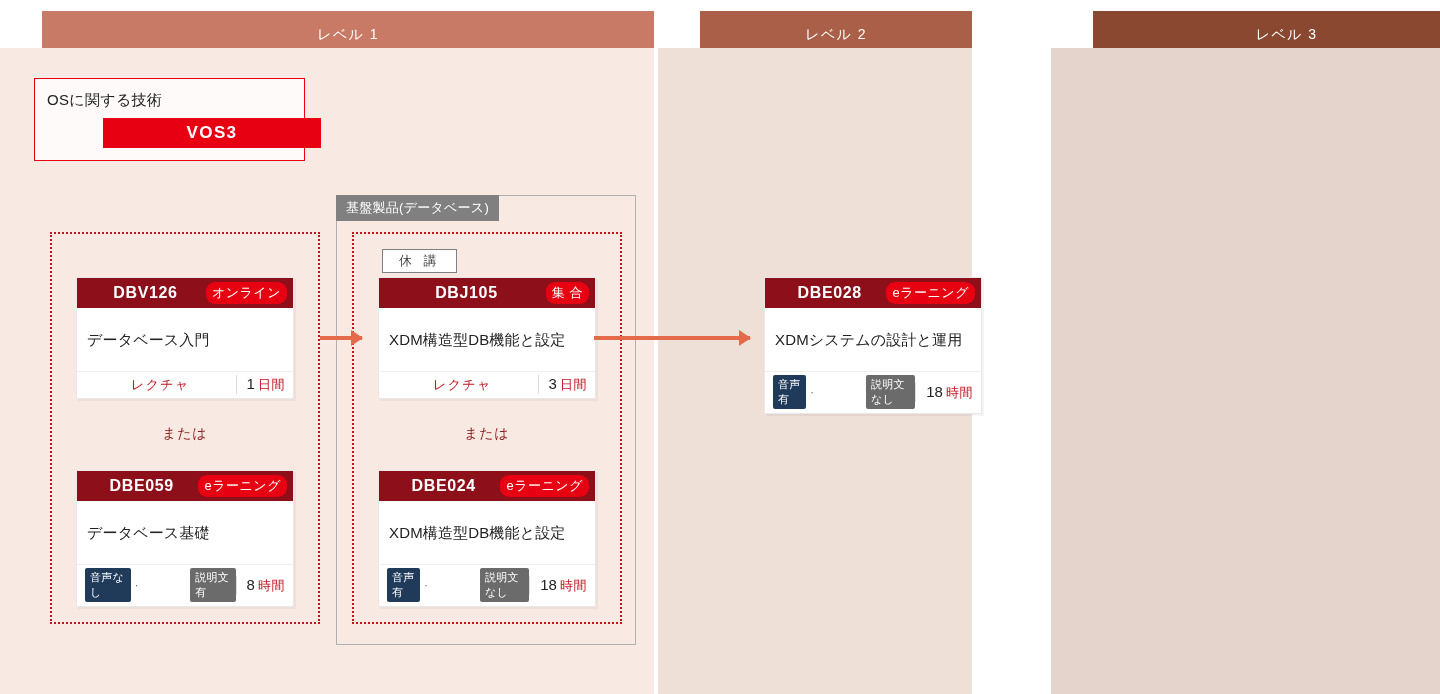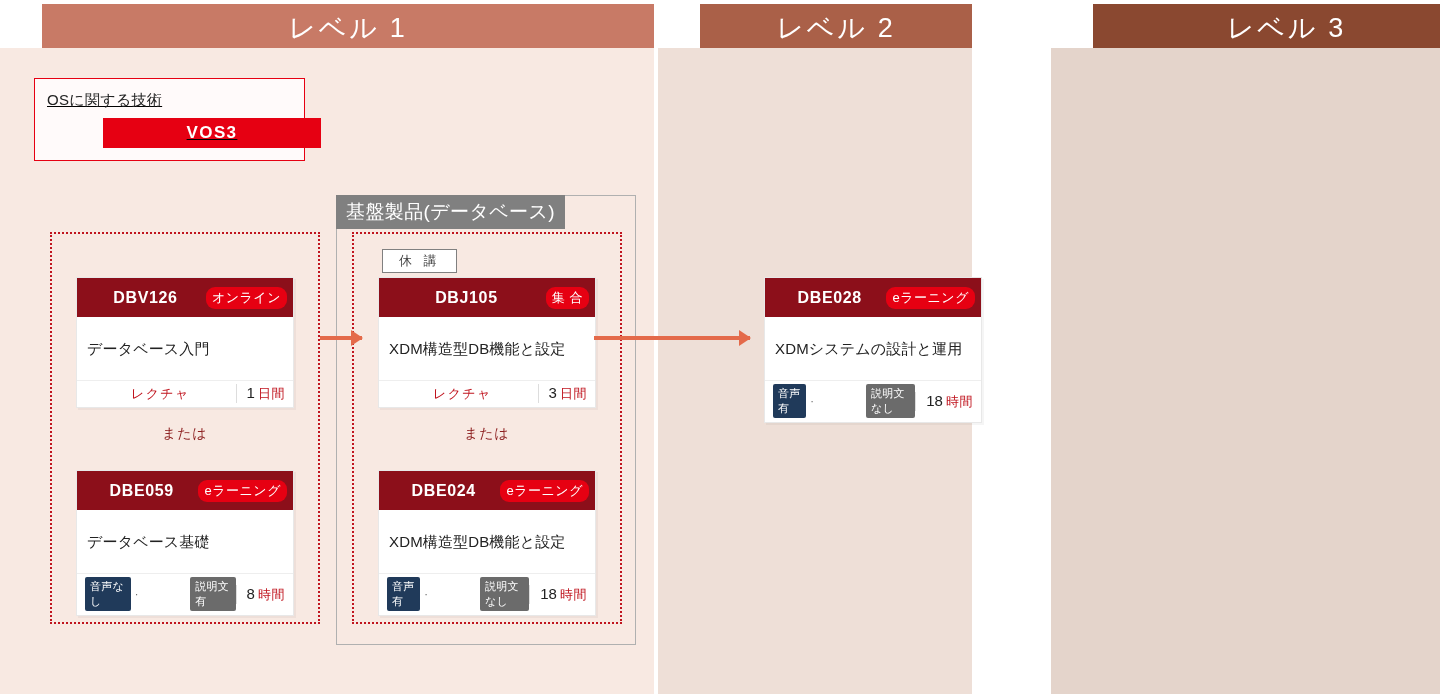--- a/index.html
+++ b/index.html
@@ -25,52 +25,52 @@
     --dbtag-bg: #808080;
     --suspend-border: #808080;
     --audio-bg: #203a5a;
     --explain-bg: #6b6b6b;
     --solid-group: #b0b0b0;
   }
   html, body { margin:0; padding:0; font-family: "Helvetica Neue", Arial, "Hiragino Kaku Gothic ProN", "Meiryo", sans-serif; background:#ffffff; }
   .canvas { width:1440px; height:694px; position:relative; overflow:hidden; }
 
   .level { position:absolute; top:0; height:694px; }
-  .level .level-header { position:absolute; top:4px; left:0; right:0; height:48px; color:#fff; display:flex; align-items:center; justify-content:center; font-size:27px; letter-spacing:0.1em;margin-left:42px; }
+  .level .level-header { position:absolute; top:11px; left:0; right:0; height:48px; color:#fff; display:flex; align-items:center; justify-content:center; font-size:14px; letter-spacing:0.1em;margin-left:42px; }
   .level .level-body { position:absolute; top:48px; left:0; right:0; bottom:0; }
 
   #level1 { left:0; width:654px; }
   #level1 .level-header { background:var(--level1-header); }
   #level1 .level-body   { background:var(--level1-body); }
   #level2 { left:658px; width:314px; }
   #level2 .level-header { background:var(--level2-header); }
   #level2 .level-body   { background:var(--level2-body); }
   #level3 { left:1051px; width:429px; }
   #level3 .level-header { background:var(--level3-header); }
   #level3 .level-body   { background:var(--level3-body); }
 
   
-  .legend { position:absolute; left:34px; top:78px; width:271px; border:1px solid var(--legend-border); background:var(--legend-bg); padding:12px 12px 12px 12px; box-sizing:border-box;text-decoration:underline; }
+  .legend { position:absolute; left:34px; top:78px; width:271px; border:1px solid var(--legend-border); background:var(--legend-bg); padding:12px 12px 12px 12px; box-sizing:border-box; }
   .legend-title { font-size:15px; color:#222; margin-bottom:8px; letter-spacing:0.02em; }
   .legend-badge { background:var(--legend-badge-bg); color:#fff; text-align:center; font-weight:600; font-size:17px; padding:5px 0; letter-spacing:0.08em; width:218px; margin-left:56px; }
 
   
   .solid-group { position:absolute; border:1px solid var(--solid-group); box-sizing:border-box; }
   
   .dotted-group { position:absolute; border:2px dotted var(--dotted); box-sizing:border-box; }
 
   
-  .dbtag { position:absolute; background:var(--dbtag-bg); color:#fff; font-size:19px; padding:4px 10px; letter-spacing:0.02em; }
+  .dbtag { position:absolute; background:var(--dbtag-bg); color:#fff; font-size:13px; padding:4px 10px; letter-spacing:0.02em; }
 
   
   .suspend-tag { position:absolute; border:1px solid var(--suspend-border); color:#444; font-size:13px; padding:2px 16px; letter-spacing:0.3em; background:#fff; }
 
   
   .card { position:absolute; width:216px; background:#fff; box-shadow: 2px 2px 0 rgba(0,0,0,0.04); border:1px solid #e8e8e8; }
-  .card-top { display:flex; align-items:center; background:var(--card-top); color:#fff; height:39px; padding:0 6px 0 8px; }
+  .card-top { display:flex; align-items:center; background:var(--card-top); color:#fff; height:30px; padding:0 6px 0 8px; }
   .card-code { font-size:16px; font-weight:600; letter-spacing:0.04em; flex:1; text-align:center; }
   .card-mode  { font-size:13px; background:var(--card-badge); color:#fff; padding:2px 6px; border-radius:9px; letter-spacing:0.04em; white-space:nowrap; }
   .card-body { padding:15px 10px 14px; font-size:15px; color:#222; min-height:34px; display:flex; align-items:center; letter-spacing:0.01em; }
   .card-footer { display:flex; align-items:center; border-top:1px solid #eee; padding:3px 8px 4px; font-size:13px; }
   .footer-left { flex:1; display:flex; align-items:center; gap:4px; }
   .footer-left.lecture { color:var(--lecture-color); justify-content:center; letter-spacing:0.1em; }
   .chip { color:#fff; font-size:11px; padding:2px 5px; border-radius:2px; letter-spacing:0.02em; }
   .chip.audio { background:var(--audio-bg); }
   .chip.explain { background:var(--explain-bg);margin-left:48px; }
   .chip-sep { color:#666; font-size:11px; }

